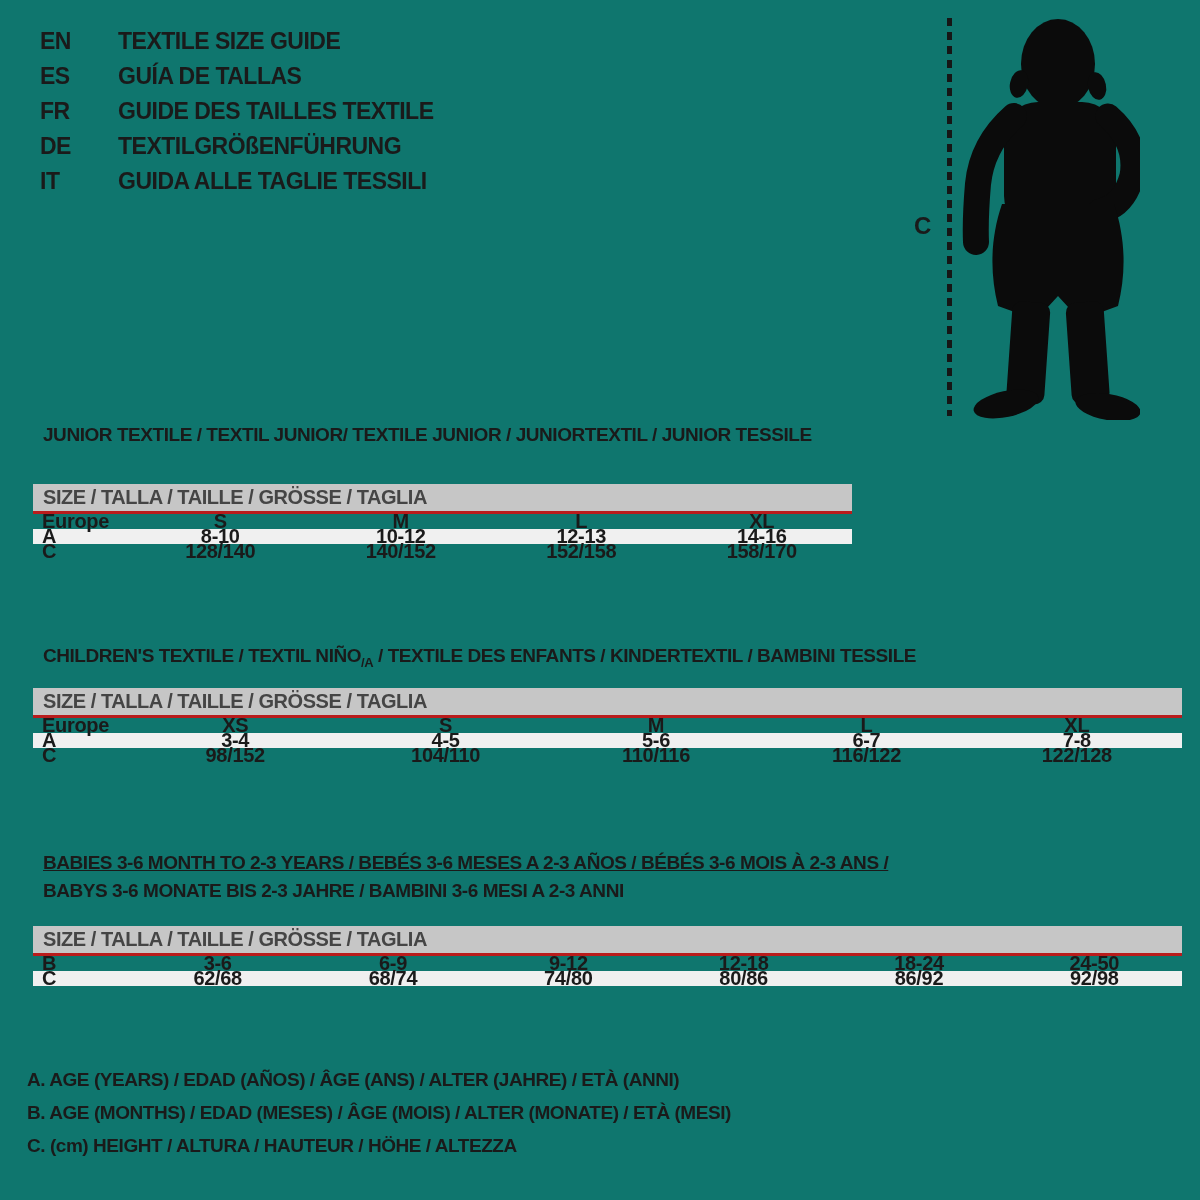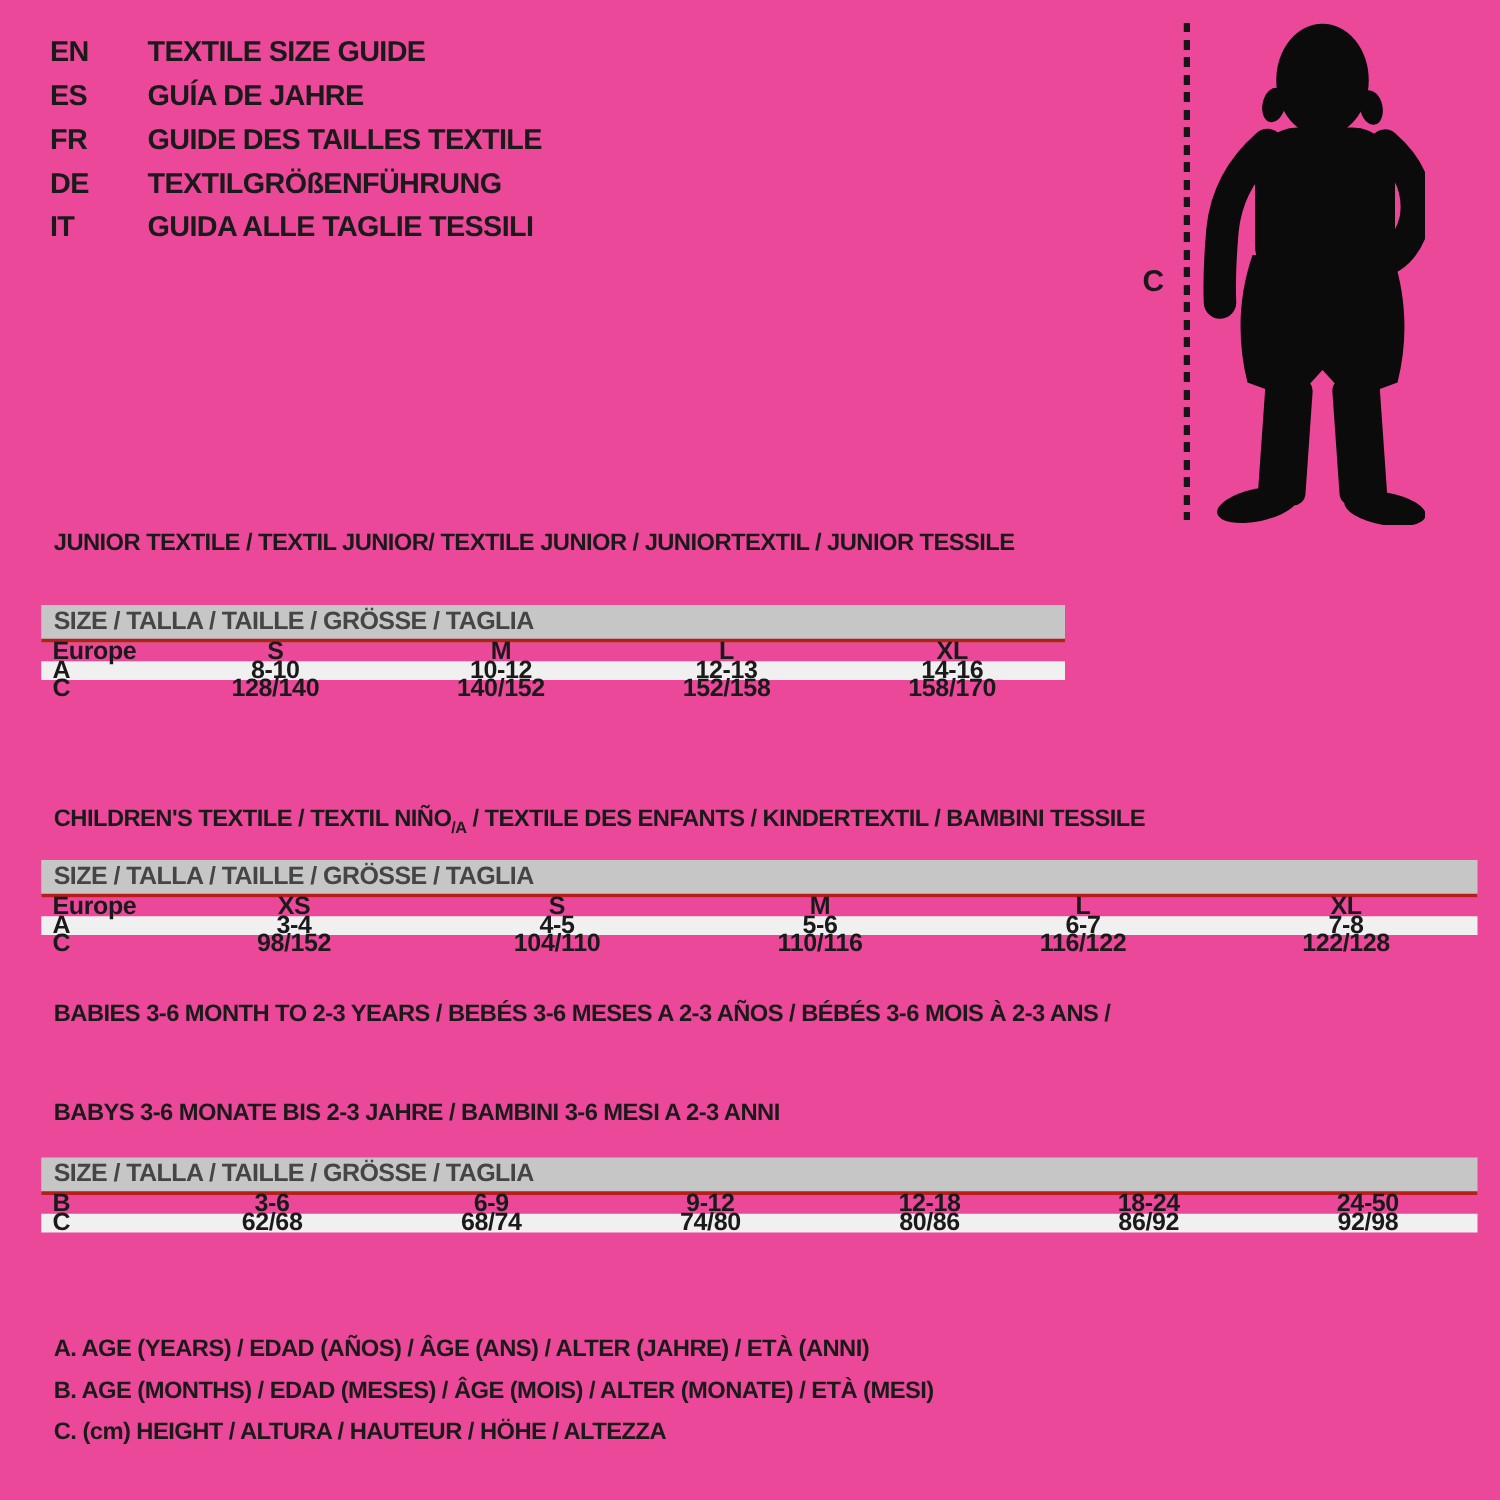--- a/index.html
+++ b/index.html
@@ -1,17 +1,17 @@
 <!DOCTYPE html>
 <html><head>
 <meta charset="utf-8">
 <style>
   html,body { margin:0; padding:0; background:#ffffff; }
   #screen {
-    position:relative; width:1200px; height:1200px; background:#ec4899;
+    position:relative; width:1200px; height:1200px; background:#0f766e;
     font-family:"Liberation Sans", sans-serif; font-weight:bold; color:#1a1a1a;
     overflow:hidden;
   }
   .abs { position:absolute; }
 
   
   .lang-list { left:40px; top:24px; }
   .lang-row { display:flex; height:35px; align-items:center; font-size:23px; letter-spacing:-0.5px; }
   .lang-code { width:78px; flex:0 0 78px; }
   .lang-label { white-space:nowrap; }
@@ -48,21 +48,21 @@
 
 <div id="screen">
 
   <div class="abs lang-list">
     <div class="lang-row">
       <span class="lang-code">EN</span>
       <span class="lang-label">TEXTILE SIZE GUIDE</span>
     </div>
     <div class="lang-row">
       <span class="lang-code">ES</span>
-      <span class="lang-label">GUÍA DE JAHRE</span>
+      <span class="lang-label">GUÍA DE TALLAS</span>
     </div>
     <div class="lang-row">
       <span class="lang-code">FR</span>
       <span class="lang-label">GUIDE DES TAILLES TEXTILE</span>
     </div>
     <div class="lang-row">
       <span class="lang-code">DE</span>
       <span class="lang-label">TEXTILGRÖßENFÜHRUNG</span>
     </div>
     <div class="lang-row">
@@ -149,21 +149,21 @@
     <div class="trow">
       <div class="tlabel">C</div>
       <div class="tcell">98/152</div>
       <div class="tcell">104/110</div>
       <div class="tcell">110/116</div>
       <div class="tcell">116/122</div>
       <div class="tcell">122/128</div>
     </div>
   </div>
 
-  <div class="abs sec-title" style="left:43px; top:800px;">BABIES 3-6 MONTH TO 2-3 YEARS / BEBÉS 3-6 MESES A 2-3 AÑOS / BÉBÉS 3-6 MOIS À 2-3 ANS /</div>
+  <div class="abs sec-title" style="left:43px; top:851px;text-decoration:underline;">BABIES 3-6 MONTH TO 2-3 YEARS / BEBÉS 3-6 MESES A 2-3 AÑOS / BÉBÉS 3-6 MOIS À 2-3 ANS /</div>
   <div class="abs sec-title" style="left:43px; top:879px;">BABYS 3-6 MONATE BIS 2-3 JAHRE / BAMBINI 3-6 MESI A 2-3 ANNI</div>
   <div class="sizetable" style="left:33px; top:926px; width:1149px;">
     <div class="size-bar">
       <span>SIZE / TALLA / TAILLE / GRÖSSE / TAGLIA</span>
     </div>
     <div class="trow">
       <div class="tlabel">B</div>
       <div class="tcell">3-6</div>
       <div class="tcell">6-9</div>
       <div class="tcell">9-12</div>
@@ -175,19 +175,19 @@
       <div class="tlabel">C</div>
       <div class="tcell">62/68</div>
       <div class="tcell">68/74</div>
       <div class="tcell">74/80</div>
       <div class="tcell">80/86</div>
       <div class="tcell">86/92</div>
       <div class="tcell">92/98</div>
     </div>
   </div>
 
-  <div class="abs" style="left:43px; top:1063px;">
+  <div class="abs" style="left:27px; top:1063px;">
     <div class="footnote">A. AGE (YEARS) / EDAD (AÑOS) / ÂGE (ANS) / ALTER (JAHRE) / ETÀ (ANNI)</div>
     <div class="footnote">B. AGE (MONTHS) / EDAD (MESES) / ÂGE (MOIS) / ALTER (MONATE) / ETÀ (MESI)</div>
     <div class="footnote">C. (cm) HEIGHT / ALTURA / HAUTEUR / HÖHE / ALTEZZA</div>
   </div>
 
 </div>
 
 </body></html>

